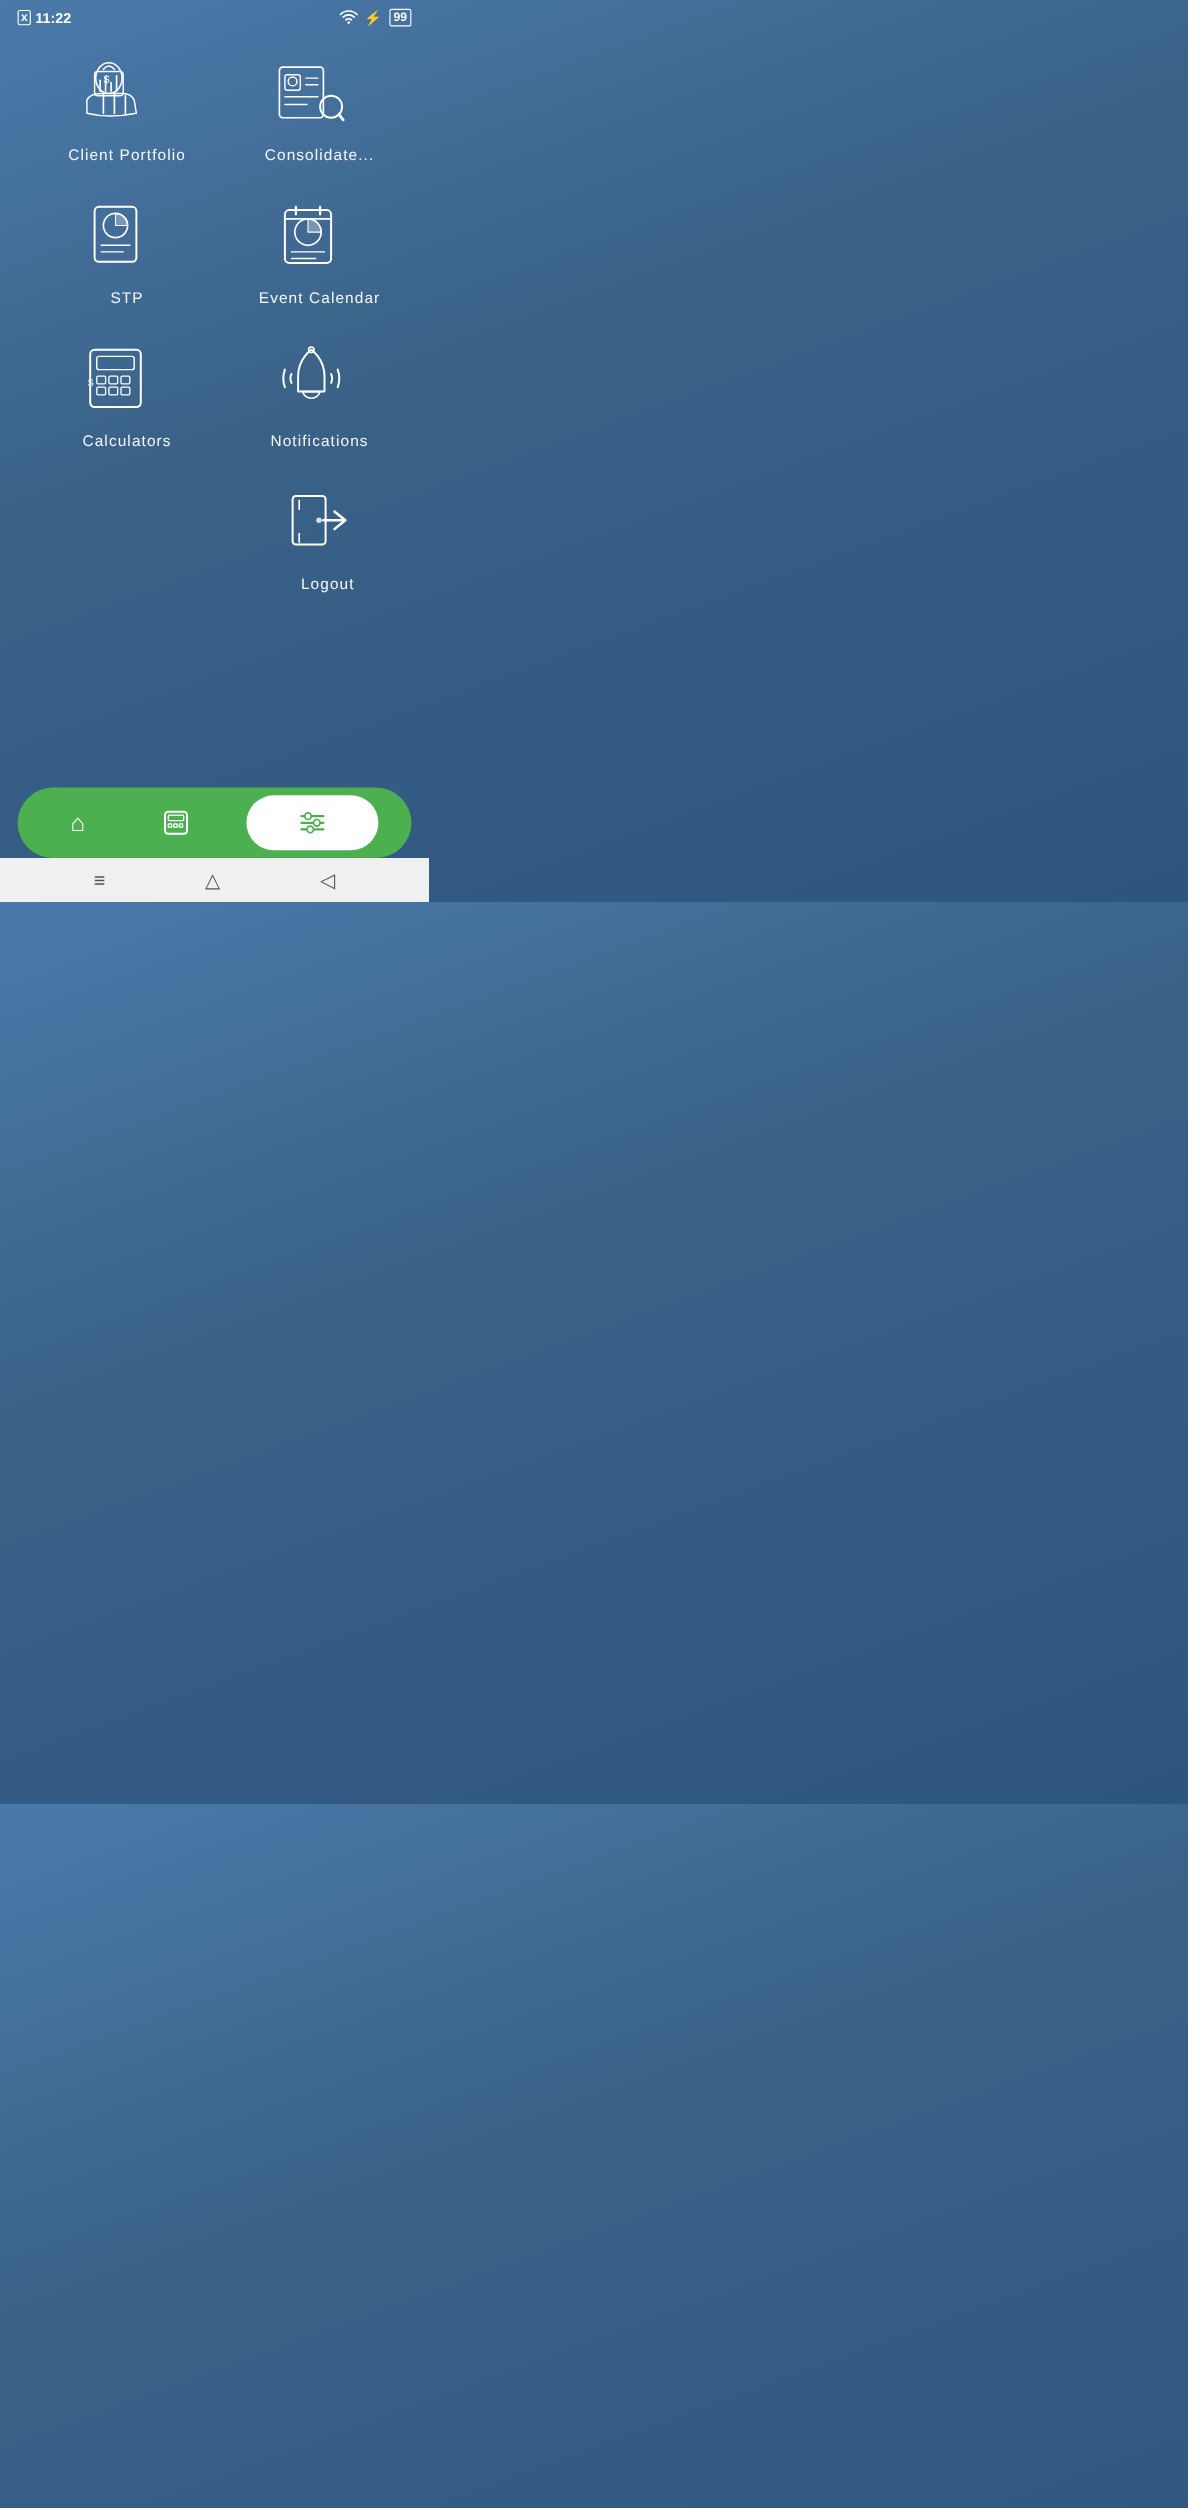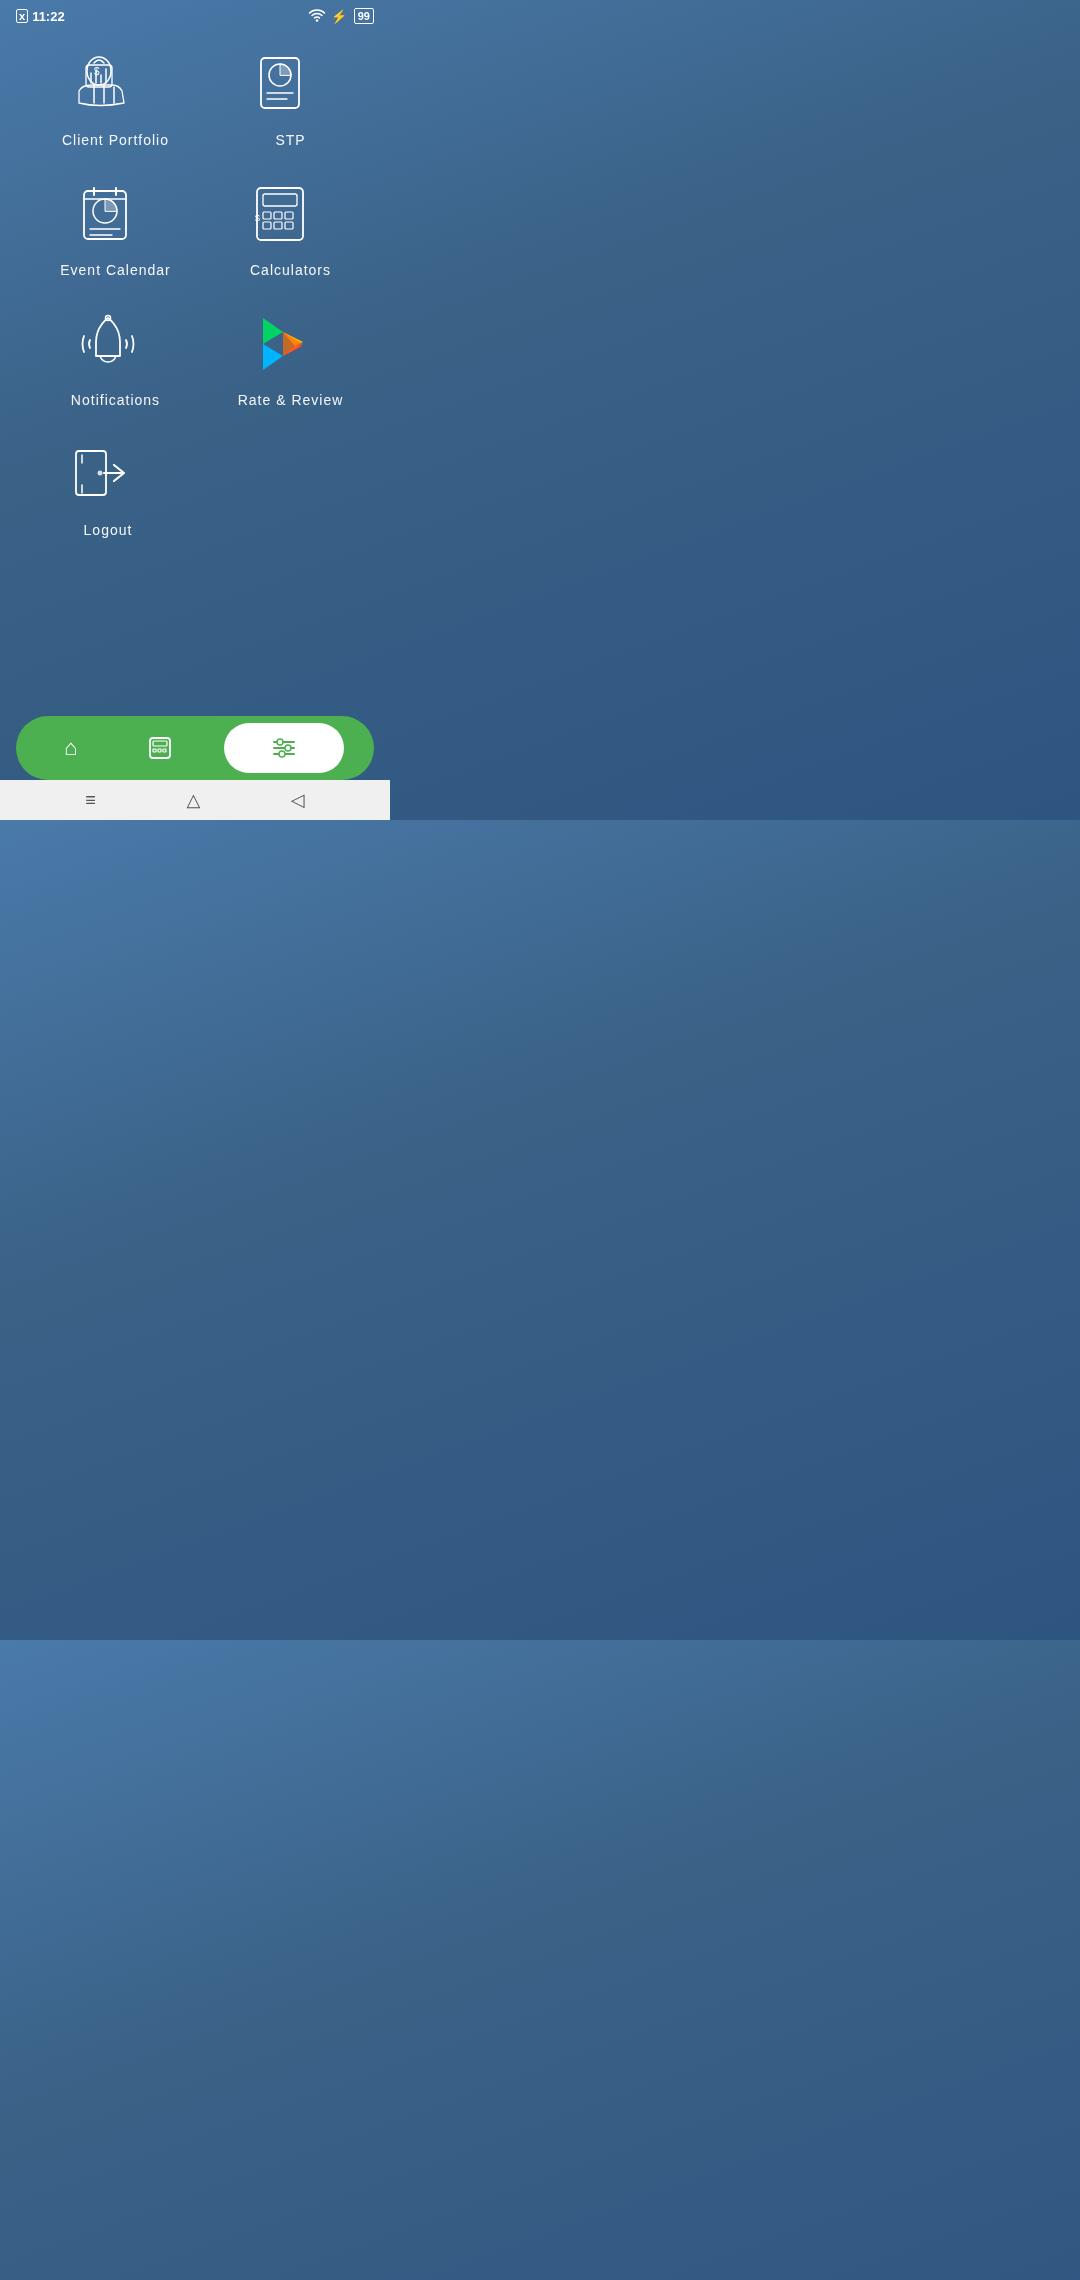--- a/index.html
+++ b/index.html
@@ -88,21 +88,21 @@
       font-size: 14px;
       letter-spacing: 1px;
       text-align: center;
       color: rgba(255,255,255,0.95);
       font-weight: 400;
       margin-left: 16px;
     }
 
     .logout-row {
       display: flex;
-      justify-content: flex-start;
+      justify-content: flex-end;
       padding: 30px 30px 0;
     }
 
     .bottom-nav {
       position: absolute;
       bottom: 40px;
       left: 16px;
       right: 16px;
       background: #4caf50;
       border-radius: 50px;
@@ -206,20 +206,38 @@
 
         <path d="M5 38 Q8 32 18 32 L38 32 Q45 32 48 38 L50 50 Q25 55 5 50 Z" stroke-width="1.3"></path>
         <line x1="20" y1="32" x2="20" y2="50"></line>
         <line x1="30" y1="32" x2="30" y2="50"></line>
         <line x1="40" y1="34" x2="40" y2="50"></line>
       </svg>
     </div>
     <span class="menu-label">Client Portfolio</span>
   </div>
 
+  <div class="menu-item">
+    <div class="icon-wrapper">
+      <svg width="68" height="62" viewBox="0 0 68 62">
+
+        <rect x="5" y="8" width="40" height="46" rx="3" stroke-width="1.5"></rect>
+        <rect x="10" y="15" width="14" height="14" rx="2" stroke-width="1.3"></rect>
+        <circle cx="17" cy="21" r="4" stroke-width="1.3"></circle>
+        <line x1="29" y1="18" x2="40" y2="18" stroke-width="1.3"></line>
+        <line x1="29" y1="24" x2="40" y2="24" stroke-width="1.3"></line>
+        <line x1="10" y1="35" x2="40" y2="35" stroke-width="1.3"></line>
+        <line x1="10" y1="42" x2="30" y2="42" stroke-width="1.3"></line>
+
+        <circle cx="52" cy="44" r="10" stroke-width="1.8"></circle>
+        <line x1="59" y1="51" x2="63" y2="56" stroke-width="2.5"></line>
+      </svg>
+    </div>
+    <span class="menu-label">Consolidate...</span>
+  </div>
 
 
   <div class="menu-item">
     <div class="icon-wrapper">
       <svg width="68" height="62" viewBox="0 0 68 62">
         <rect x="12" y="5" width="38" height="50" rx="4" stroke-width="1.8"></rect>
         <circle cx="31" cy="22" r="11" stroke-width="1.5"></circle>
         <path d="M31 22 L31 11 A11 11 0 0 1 42 22 Z" fill="rgba(255,255,255,0.3)" stroke-width="1"></path>
         <line x1="18" y1="40" x2="44" y2="40" stroke-width="1.3"></line>
         <line x1="18" y1="46" x2="38" y2="46" stroke-width="1.3"></line>
@@ -282,40 +300,20 @@
         <path d="M16 30 Q14 34 16 38" stroke-width="1.8" fill="none"></path>
         <path d="M10 26 Q7 34 10 42" stroke-width="1.8" fill="none"></path>
 
         <path d="M52 30 Q54 34 52 38" stroke-width="1.8" fill="none"></path>
         <path d="M58 26 Q61 34 58 42" stroke-width="1.8" fill="none"></path>
       </svg>
     </div>
     <span class="menu-label">Notifications</span>
   </div>
 
-  <div class="menu-item">
-    <div class="icon-wrapper">
-
-      <svg width="68" height="68" viewBox="0 0 68 68" style="fill:none;stroke:none;">
-
-        <polygon points="14,8 14,34 34,22" fill="#00d465"></polygon>
-
-        <polygon points="14,34 14,60 34,46" fill="#00b4ff"></polygon>
-
-        <polygon points="34,22 54,32 46,36" fill="#ffbc00"></polygon>
-
-        <polygon points="34,46 54,36 46,36" fill="#ff3a44"></polygon>
-
-        <polygon points="34,22 54,34 34,46" fill="#ff6d00" opacity="0.7"></polygon>
-
-        <polygon points="14,8 54,34 14,60" fill="none" stroke="none"></polygon>
-      </svg>
-    </div>
-    <span class="menu-label">Rate &amp; Review</span>
-  </div>
 
 </div>
 
 <div class="logout-row">
   <div class="menu-item">
     <div class="icon-wrapper">
       <svg width="68" height="62" viewBox="0 0 68 62">
 
         <rect x="10" y="8" width="30" height="44" rx="3" stroke-width="1.8"></rect>
 

